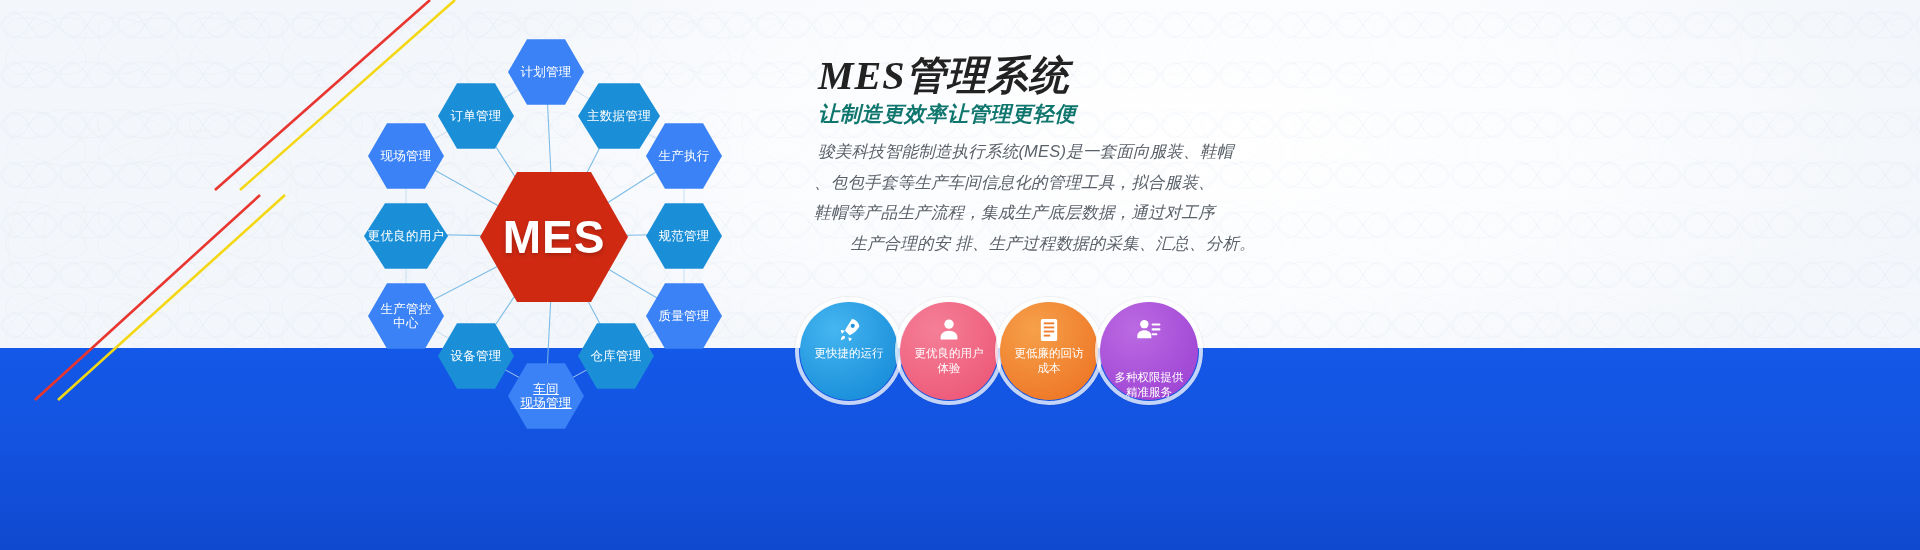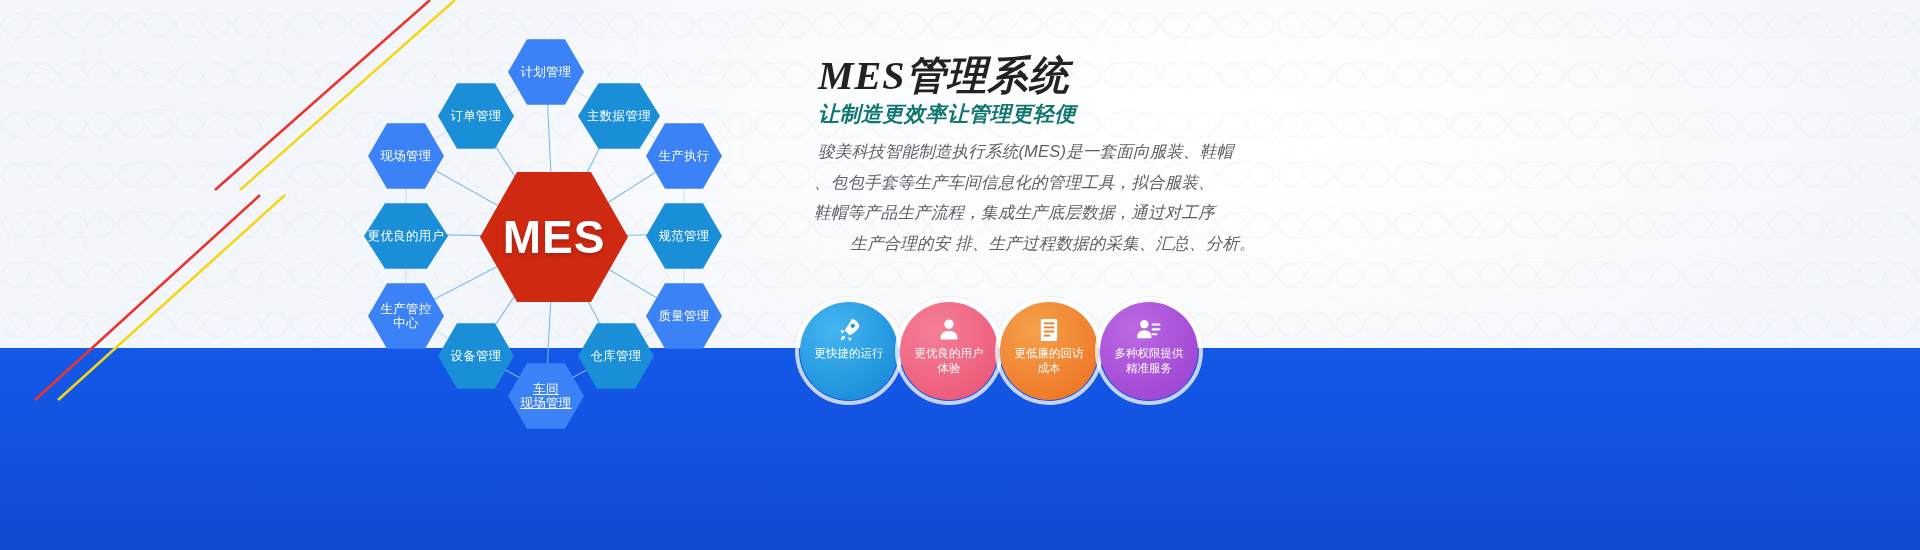--- a/index.html
+++ b/index.html
@@ -80,21 +80,21 @@
     box-shadow:0 0 0 1px rgba(0,0,0,.05);
   }
   .badge .ico { width:28px; height:28px; margin-bottom:2px; position:relative; z-index:2; }
   .badge .lbl {
     font-size:11.5px; line-height:1.3; text-align:center; position:relative; z-index:2;
     width:86px; word-break:break-all;
   }
   .b1 { background:radial-gradient(circle at 35% 28%,#45b6f0,#1f93dd 70%,#1885d3); }
   .b2 { background:radial-gradient(circle at 35% 28%,#f57f97,#ee5f7d 70%,#e84f70); }
   .b3 { background:radial-gradient(circle at 35% 28%,#f6a04a,#ef7d2c 70%,#e96f1b); }
-  .b4 { background:radial-gradient(circle at 35% 28%,#bb6ae2,#a34ad6 70%,#9a3fd1); }
+  .b4 { background:radial-gradient(circle at 35% 28%,#bb6ae2,#a34ad6 70%,#9a3fd1);justify-content:space-between; }
 </style>
 </head>
 <body>
 
 <div id="stage">
 
   <div class="bg-white"></div>
   <div class="bg-blue"></div>
 
   <svg class="guilloche" viewBox="0 0 1920 348" preserveAspectRatio="none">

